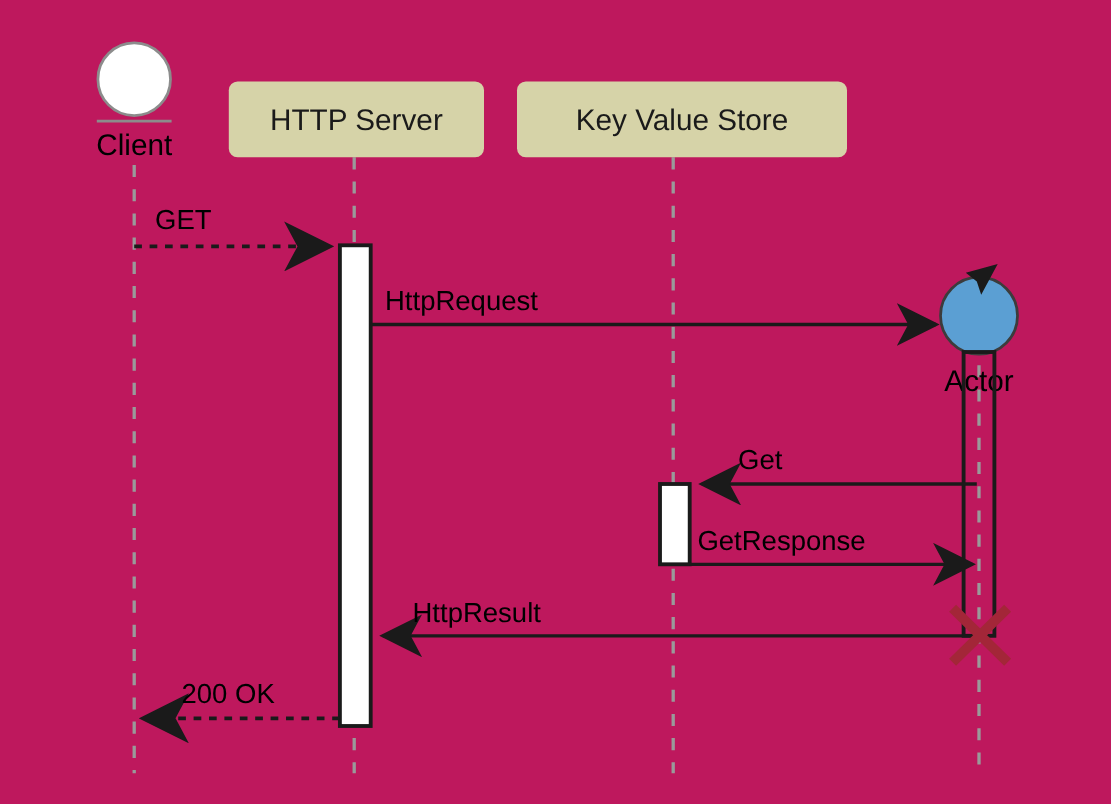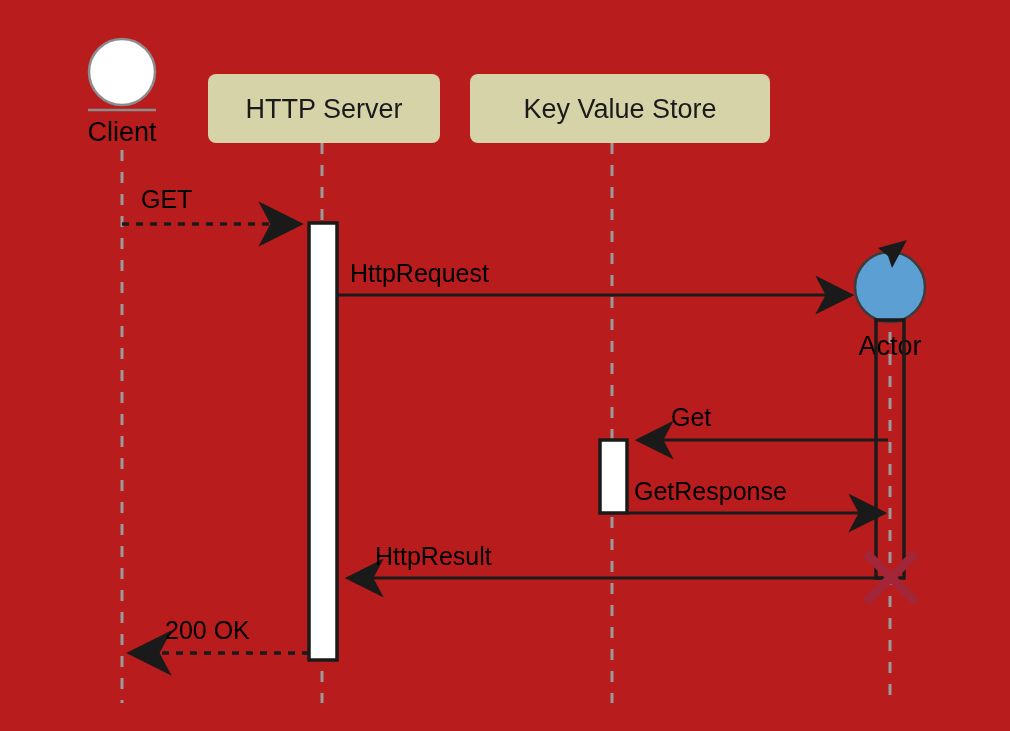--- a/index.html
+++ b/index.html
@@ -10,21 +10,21 @@
   body {
     width: 1010px;
     height: 731px;
     font-family: "Liberation Sans", sans-serif;
     overflow: hidden;
   }
   #diagram-root {
     position: relative;
     width: 1010px;
     height: 731px;
-    background: #b91c1c;
+    background: #be185d;
   }
   svg#seq-svg {
     display: block;
     width: 1010px;
     height: 731px;
   }
   .lifeline-label,
   .msg-label,
   .actor-label {
     font-family: "Liberation Sans", sans-serif;

